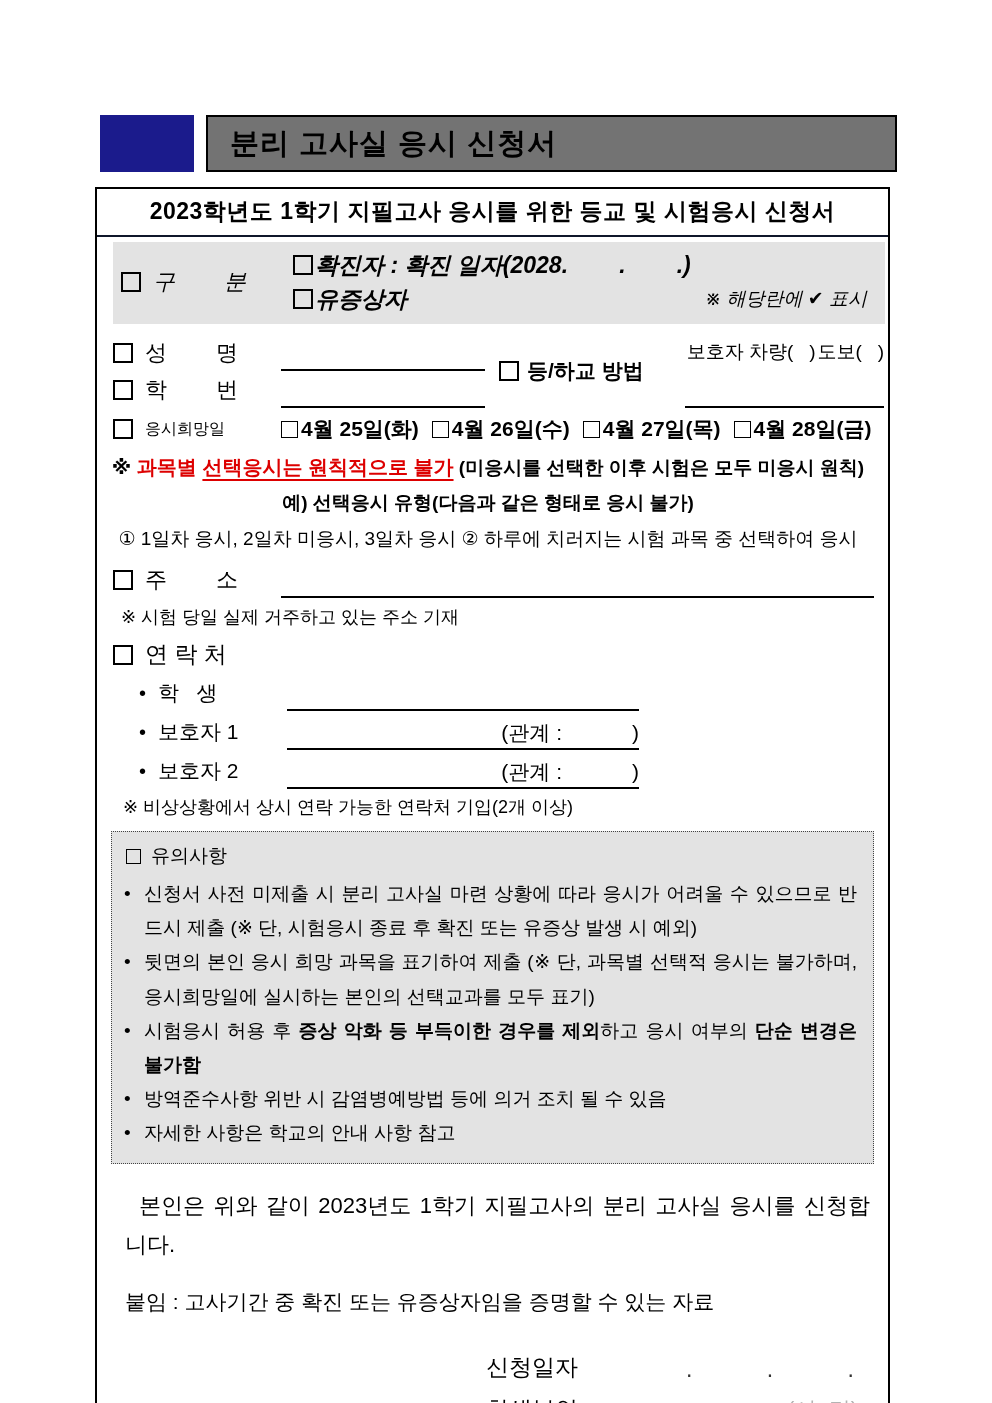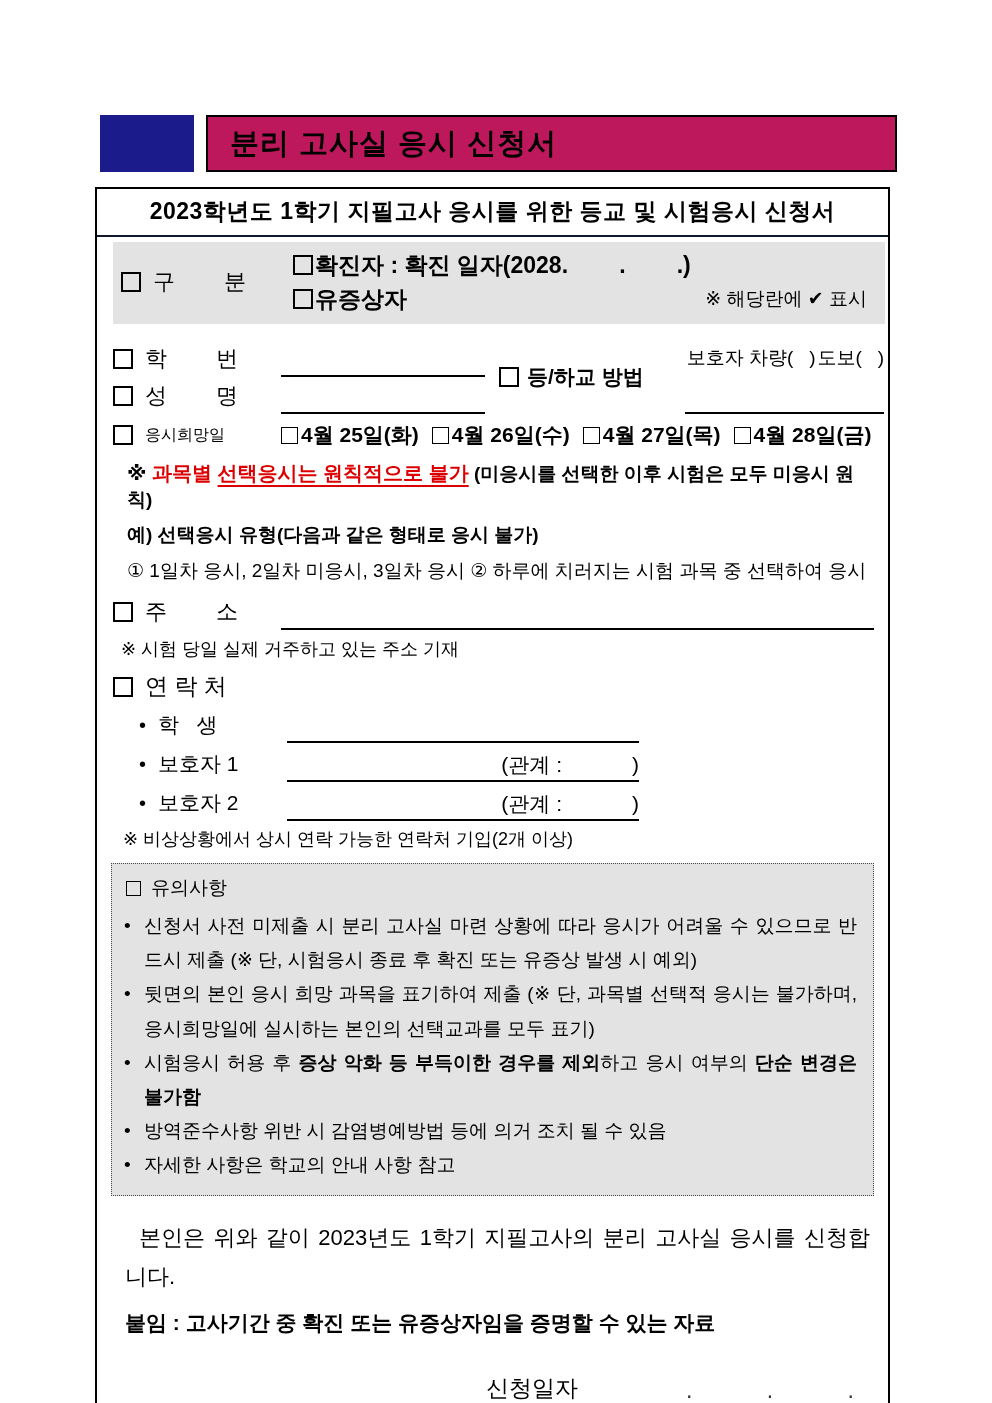--- a/index.html
+++ b/index.html
@@ -7,33 +7,33 @@
   .page {
     position:relative; width:992px; height:1403px; margin:0 auto;
     background:#ffffff; color:#000;
     font-family:"Liberation Sans","DejaVu Sans",sans-serif;
   }
   .pre { white-space:pre; }
 
   
   .header-band { position:absolute; top:115px; left:100px; width:797px; height:57px; display:flex; gap:12px; }
   .logo-box { width:94px; height:100%; background:#1b1b8c; }
-  .title-box { flex:1; border:2px solid #000; background:#be185d; display:flex; align-items:center; padding-left:22px; }
+  .title-box { flex:1; border:2px solid #000; background:#737373; display:flex; align-items:center; padding-left:22px; }
   .doc-title { font-size:29px; font-weight:bold; letter-spacing:1px; }
 
   
   .main-table { position:absolute; top:187px; left:95px; width:795px; border:2px solid #000; background:#fff; padding-bottom:4px; }
   .form-title { border-bottom:2px solid #0f172a; text-align:center; font-weight:bold; font-size:23px; padding:7px 4px 8px; letter-spacing:0.5px; }
 
   .cb { width:20px; height:20px; border:2px solid #000; background:transparent; display:inline-block; flex:none; }
   .cb.sm { width:17px; height:17px; border-width:1.5px; }
   .cb.xs { width:15px; height:15px; border-width:1.5px; }
 
   
-  .category-row { background:#e3e3e3; margin:5px 3px 14px 16px; padding:6px 12px 8px 8px; display:flex; align-items:center; }
+  .category-row { background:#e3e3e3; margin:5px 3px 8px 16px; padding:6px 12px 8px 8px; display:flex; align-items:center;font-style:italic; }
   .cat-label { width:172px; font-size:22px; display:flex; align-items:center; flex:none; }
   .cat-label .txt { margin-left:12px; }
   .cat-options { flex:1; }
   .cat-line { display:flex; align-items:center; font-size:23px; font-weight:bold; line-height:34px; }
   .cat-line .txt { margin-left:2px; }
   .mark-note { margin-left:auto; font-size:19px; font-weight:normal; padding-right:6px; }
 
   
   .identity-band { display:flex; padding:2px 4px 0 16px; }
   .id-left { width:372px; flex:none; }
@@ -48,21 +48,21 @@
 
   
   .date-row { display:flex; align-items:center; padding:7px 4px 2px 16px; }
   .date-label { display:flex; align-items:flex-start; font-size:16px; width:168px; flex:none; }
   .date-label .txt { margin-left:12px; }
   .date-opts { display:flex; gap:13px; }
   .date-opt { display:flex; align-items:center; font-size:21px; font-weight:600; }
   .date-opt .txt { margin-left:3px; }
 
   
-  .notes { padding:9px 14px 0 30px; }
+  .notes { padding:9px 14px 0 5px;text-align:center; }
   .note-red-line { font-size:20px; font-weight:bold; }
   .red { color:#dd0000; }
   .u { text-decoration:underline; text-underline-offset:5px; }
   .note-suffix { font-size:19px; }
   .note-ex { font-size:19px; font-weight:bold; margin-top:9px; }
   .note-body { font-size:19px; margin-top:10px; }
 
   
   .addr-row { display:flex; align-items:flex-end; padding:12px 14px 0 16px; height:46px; }
   .addr-label { font-size:22px; display:flex; align-items:center; width:168px; flex:none; padding-bottom:3px; }
@@ -85,21 +85,21 @@
   .caution-title { display:flex; align-items:center; font-size:19px; padding:3px 0 8px 2px; }
   .caution-title .txt { margin-left:10px; }
   .caution-item { display:flex; font-size:19px; line-height:1.8; }
   .b-marker { width:20px; flex:none; }
   .b-text { flex:1; text-align:justify; word-break:break-all; }
   .bold { font-weight:bold; }
 
   
   .closing { padding:22px 18px 0 28px; }
   .decl { font-size:22px; line-height:1.8; text-align:justify; word-break:break-all; text-indent:14px; }
-  .attach { font-size:21px; font-weight:bold; margin-top:12px; }
+  .attach { font-size:21px; font-weight:normal; margin-top:23px; }
 
   
   .sig-block { width:372px; margin:28px 30px 0 auto; font-size:23px; }
   .sig-row { display:flex; align-items:flex-end; height:42px; }
   .sig-label { flex:none; padding-bottom:3px; }
   .sig-dots { flex:1; display:flex; justify-content:space-between; padding:0 4px 3px 108px; color:#333; }
   .sig-line { flex:1; border-bottom:2px solid #9a9a9a; display:flex; justify-content:flex-end; height:34px; align-items:flex-end; }
   .sign-ph { color:#b3b3b3; font-size:22px; padding-bottom:1px; }
 </style>
 </head>
@@ -134,28 +134,28 @@
           <span class="mark-note"><span>※ 해당란에 </span><span>✔</span><span> 표시</span></span>
         </div>
       </div>
     </div>
 
     <div class="identity-band">
       <div class="id-left">
         <div class="id-row">
           <span class="id-label">
             <span class="cb"></span>
-            <span class="txt pre">학        번</span>
+            <span class="txt pre">성        명</span>
           </span>
           <span class="id-blank"></span>
         </div>
         <div class="id-row">
           <span class="id-label">
             <span class="cb"></span>
-            <span class="txt pre">성        명</span>
+            <span class="txt pre">학        번</span>
           </span>
           <span class="id-blank"></span>
         </div>
       </div>
       <div class="id-mid">
         <span class="cb"></span>
         <span class="txt">등/하교 방법</span>
       </div>
       <div class="id-right">
         <div class="opt pre">보호자 차량(   )</div>

